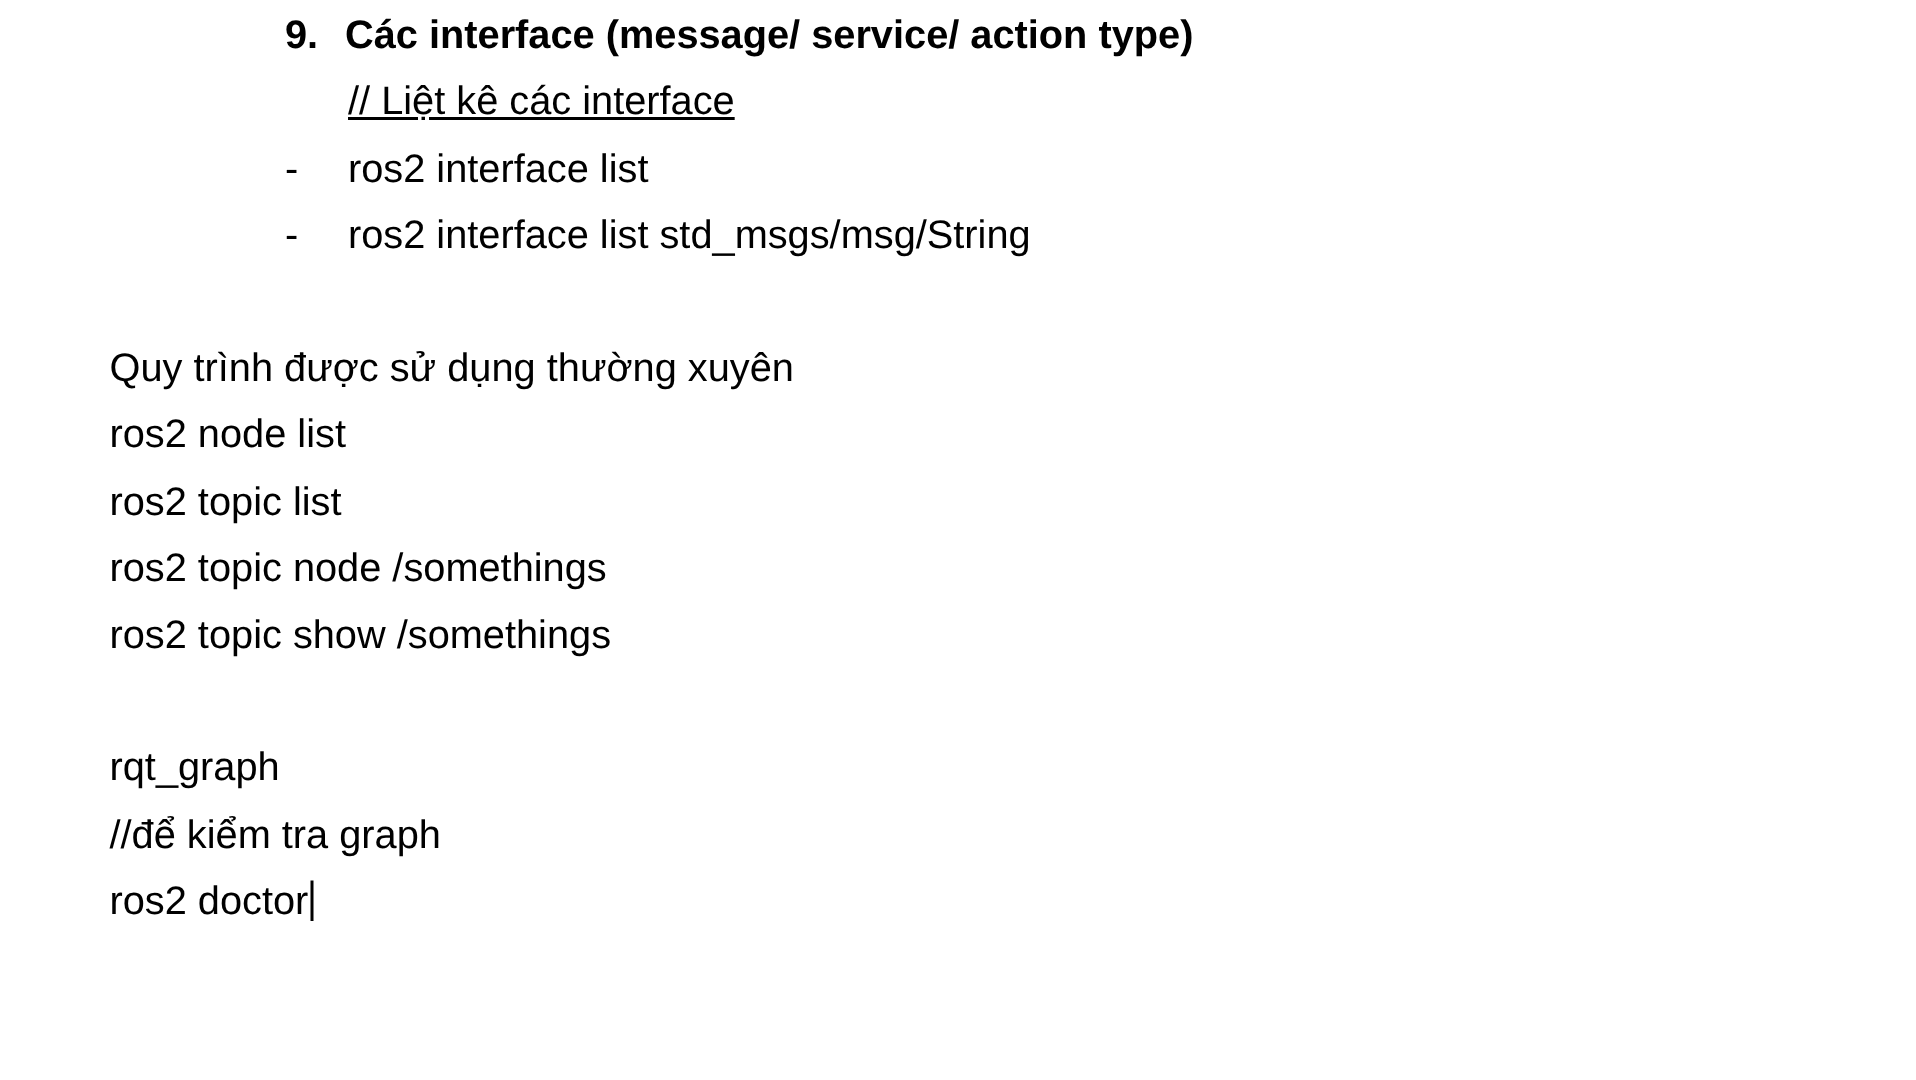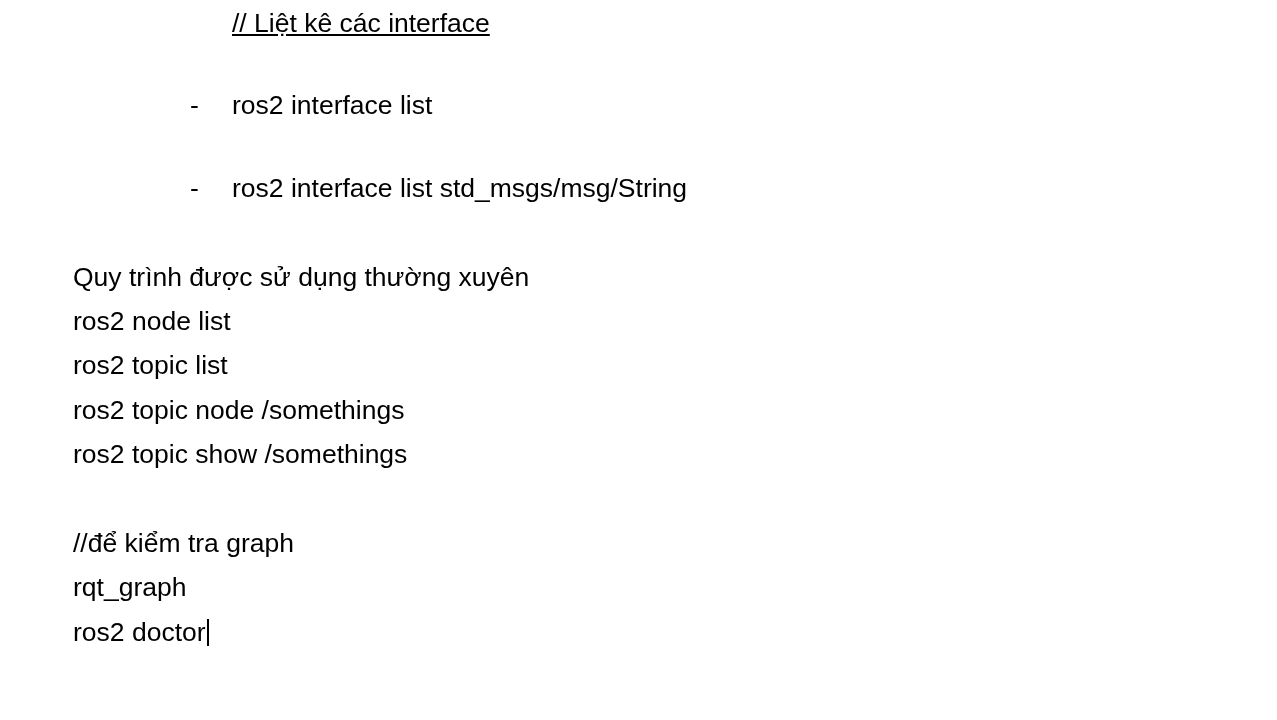--- a/index.html
+++ b/index.html
@@ -23,37 +23,38 @@
     cursor: text;
   }
   .line {
     line-height: 44.4px;
     white-space: pre;
   }
   .line.blank { height: 44.4px; }
   .heading { font-weight: bold; padding-left: 190px; }
   .hnum { display: inline-block; width: 40px; }
   .indent { padding-left: 232px; text-decoration: underline; }
-  .bullet { padding-left: 190px; margin-top: 38px; }
+  .bullet { padding-left: 190px; }
   .marker { display: inline-block; width: 42px; }
   .body-line { padding-left: 73px; }
   .caret {
     display: inline-block;
     width: 2px;
     height: 27px;
     background: #000000;
     vertical-align: -5px;
     margin-left: 1px;
   }
 </style>
 </head>
 <body>
 
 <div class="doc-page">
 
+  <div class="line heading"><span class="hnum">9.</span><span>Các interface (message/ service/ action type)</span></div>
 
   <div class="line indent"><span>// Liệt kê các interface</span></div>
 
   <div class="line bullet"><span class="marker">-</span><span>ros2 interface list</span></div>
 
 
   <div class="line bullet"><span class="marker">-</span><span>ros2 interface list std_msgs/msg/String</span></div>
 
   <div class="line blank"></div>
 
@@ -62,20 +63,20 @@
   <div class="line body-line"><span>ros2 node list</span></div>
 
   <div class="line body-line"><span>ros2 topic list</span></div>
 
   <div class="line body-line"><span>ros2 topic node /somethings</span></div>
 
   <div class="line body-line"><span>ros2 topic show /somethings</span></div>
 
   <div class="line blank"></div>
 
+  <div class="line body-line"><span>rqt_graph</span></div>
+
   <div class="line body-line"><span>//để kiểm tra graph</span></div>
-
-  <div class="line body-line"><span>rqt_graph</span></div>
 
 
   <div class="line body-line"><span>ros2 doctor</span><span class="caret"></span></div>
 
 </div>
 
 </body></html>

